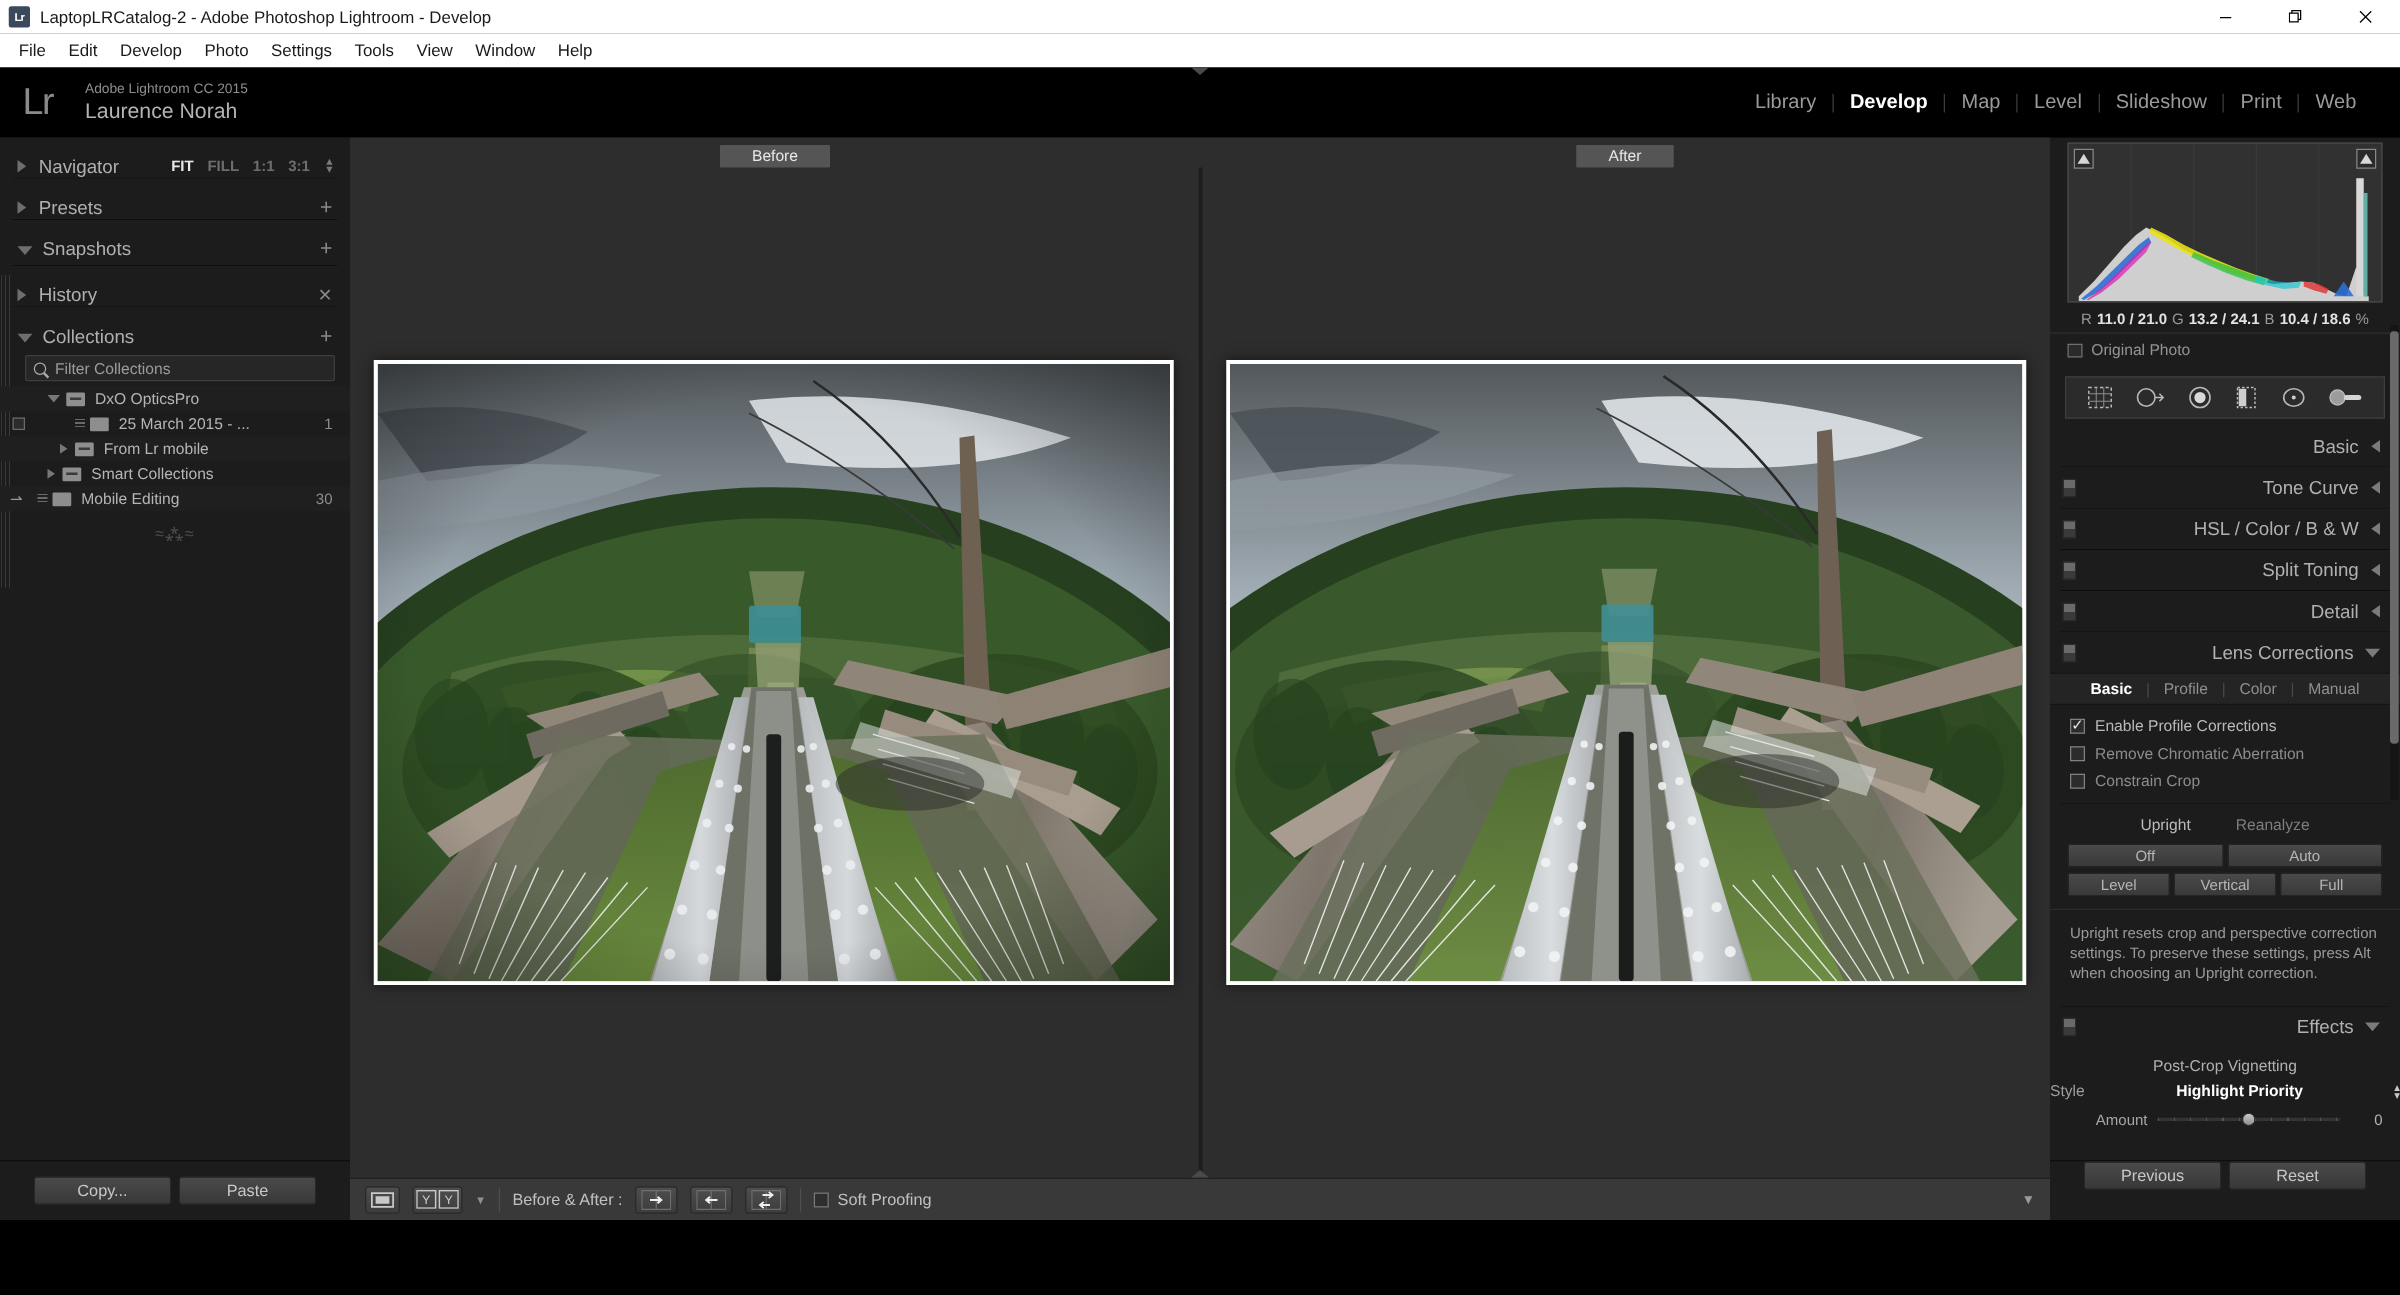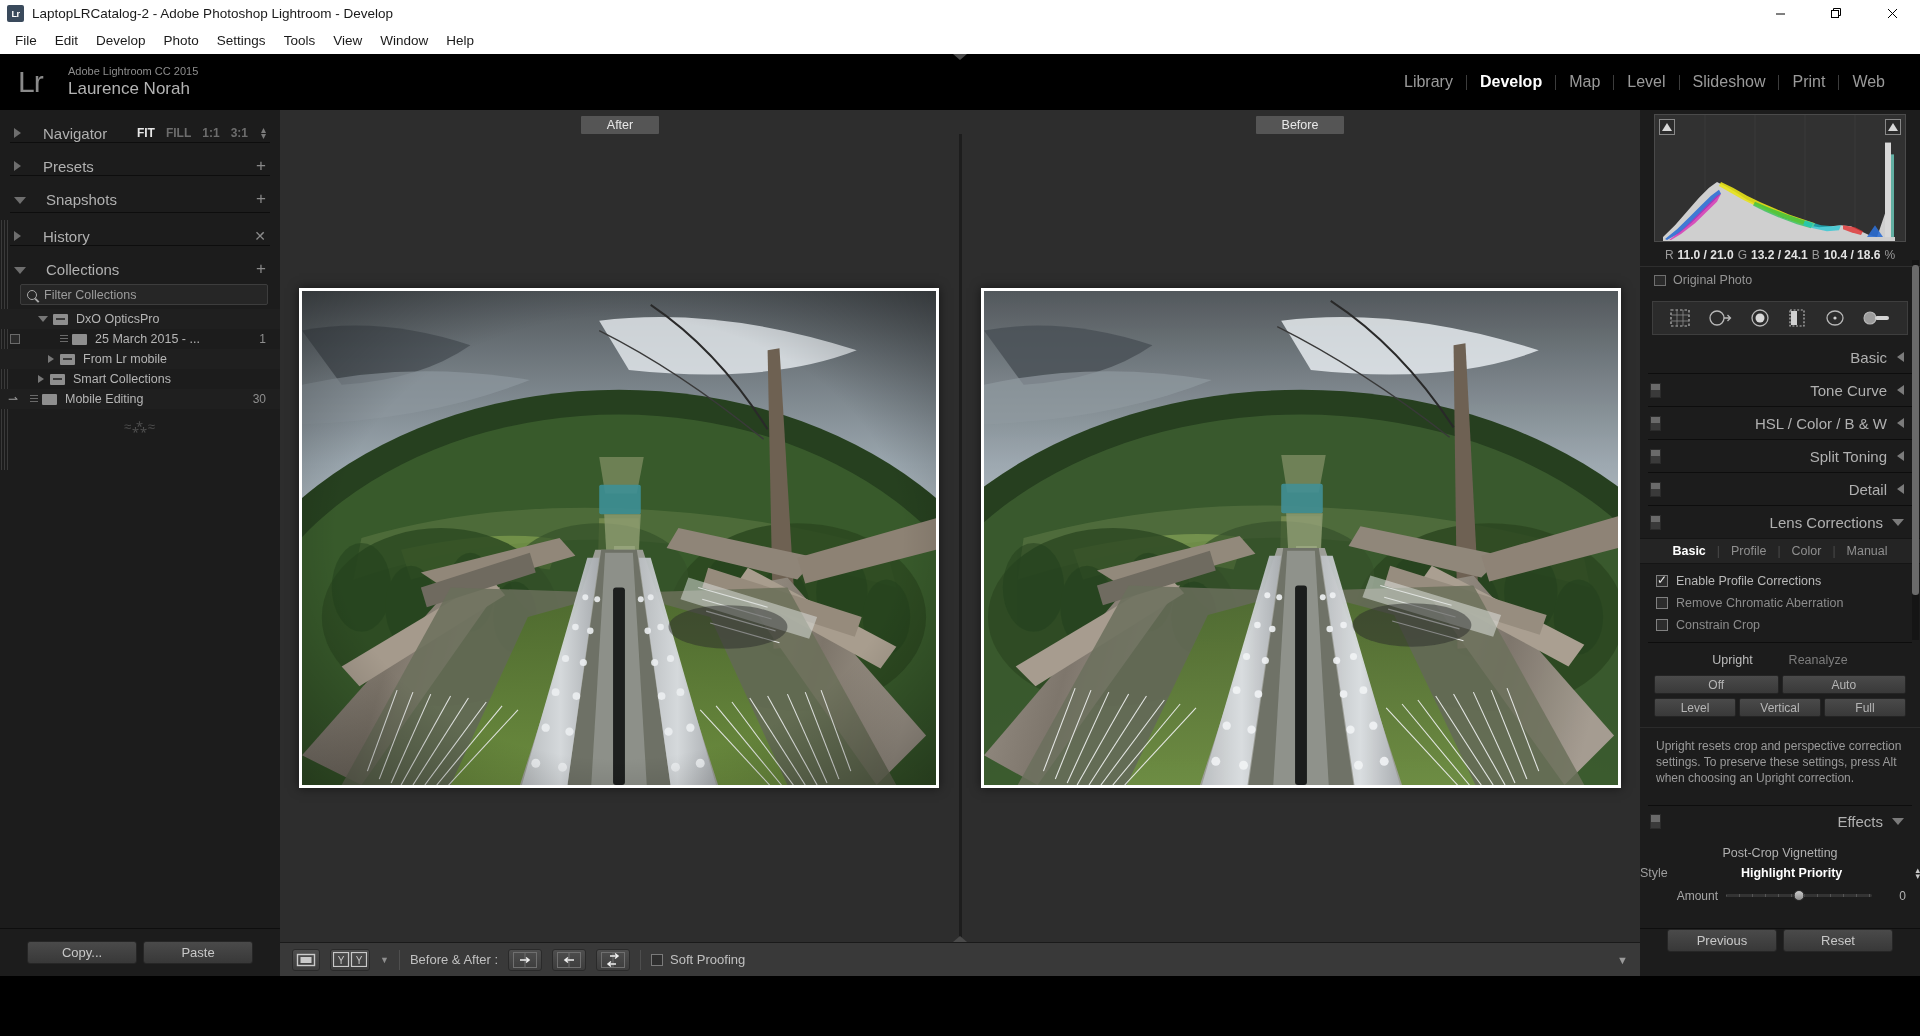--- a/index.html
+++ b/index.html
@@ -69,21 +69,21 @@
   .body-wrap { display: flex; height: 866px; background: #2a2a2a; }
 
   
   .left-panel {
     width: 280px; background: #1c1c1c; display: flex; flex-direction: column;
     position: relative; flex-shrink: 0;
   }
   .lp-scroll { flex: 1; overflow: hidden; }
   .panel-row {
     display: flex; align-items: center; height: 32px;
-    padding: 14px 14px 0 14px; position: relative; gap: 12px;
+    padding: 14px 14px 0 14px; position: relative;
   }
   .tri {
     width: 0; height: 0; border-top: 5px solid transparent;
     border-bottom: 5px solid transparent; border-left: 7px solid #6e6e6e;
     margin-right: 10px; flex-shrink: 0;
   }
   .tri.down {
     border-left: 6px solid transparent; border-right: 6px solid transparent;
     border-top: 7px solid #6e6e6e; border-bottom: 0;
     margin-right: 8px; margin-top: 2px;
@@ -524,24 +524,24 @@
       <div class="lr-btn">Paste</div>
     </div>
 
   </div>
 
   <div class="center-col">
     <div class="center-stage">
 
       <div class="ba-labels">
         <div class="ba-half">
+          <div class="ba-tag">Before</div>
+        </div>
+        <div class="ba-half">
           <div class="ba-tag">After</div>
-        </div>
-        <div class="ba-half">
-          <div class="ba-tag">Before</div>
         </div>
       </div>
 
       <div class="photo-area">
         <div class="photo-half">
           <div class="photo-frame">
             <div class="photo-inner">
               <svg viewBox="0 0 640 500" preserveAspectRatio="none">
                 <defs>
                   <linearGradient id="sky" x1="0" y1="0" x2="0" y2="1">

